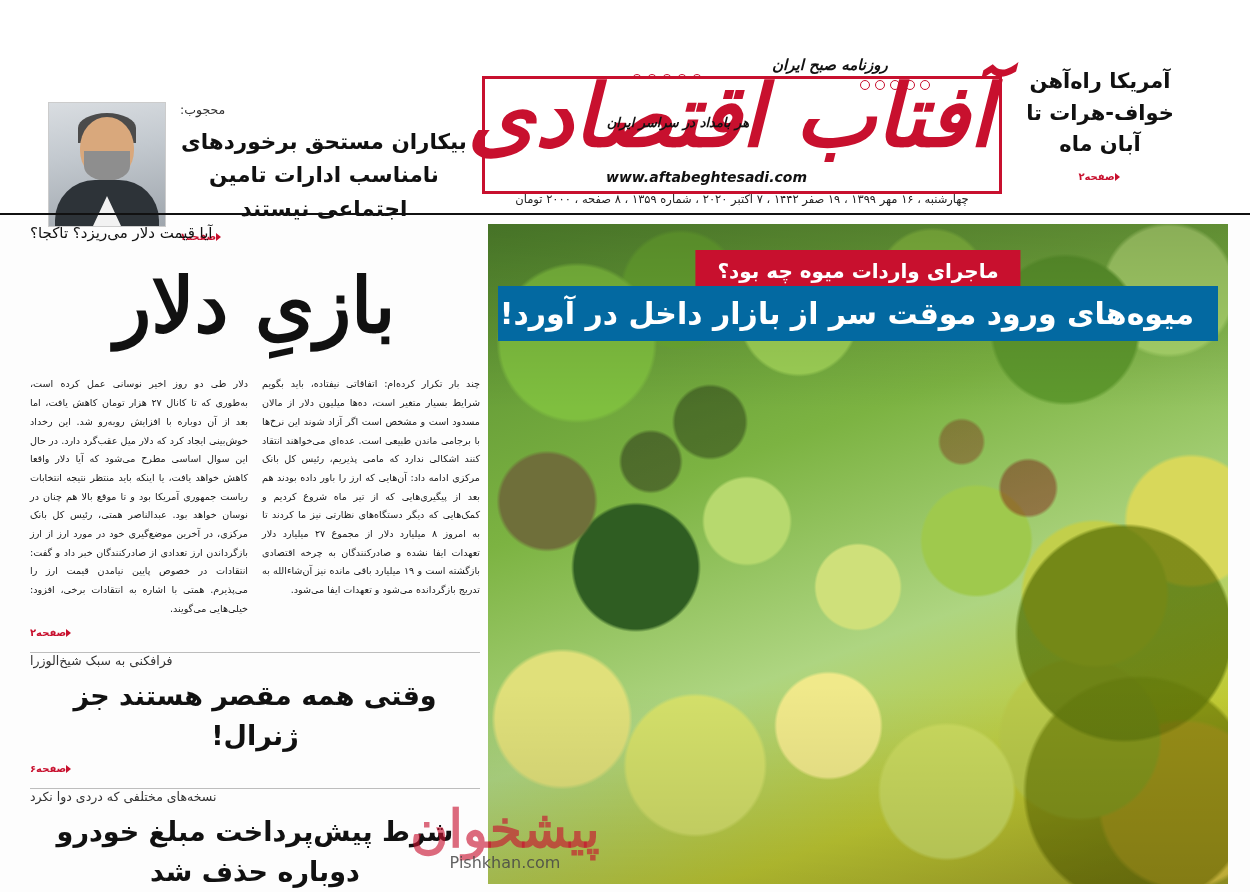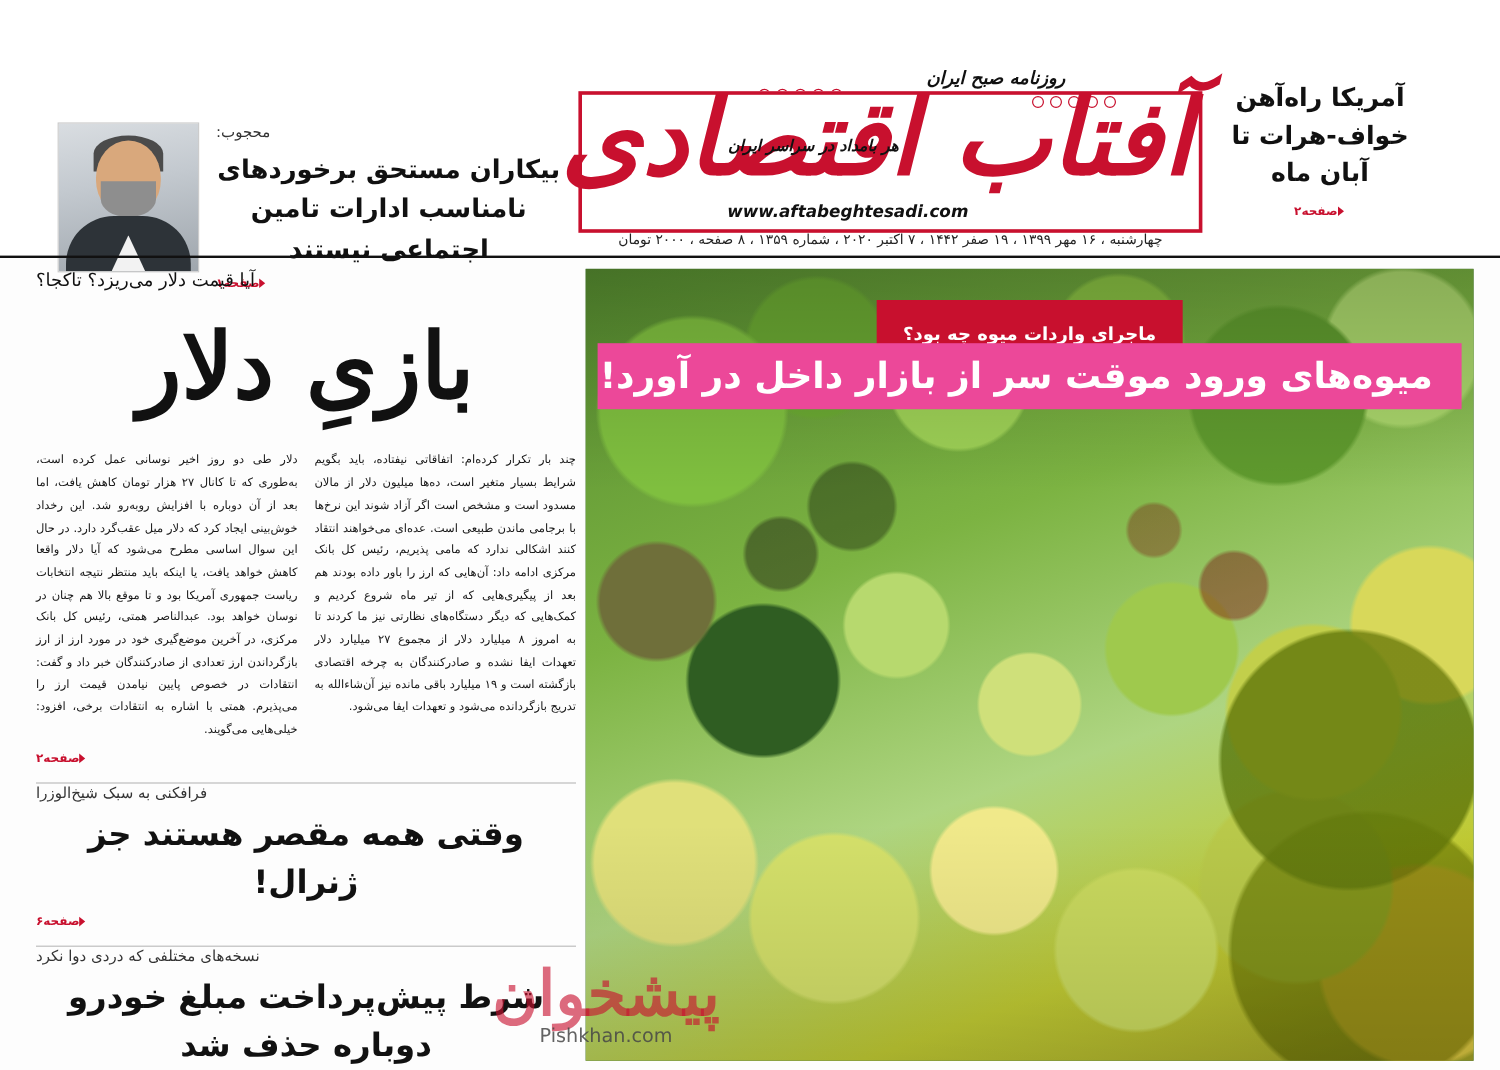--- a/index.html
+++ b/index.html
@@ -350,31 +350,31 @@
   .photo .shade {
     position: absolute; inset: 0;
     background: linear-gradient(180deg, rgba(0,0,0,.18) 0%, rgba(0,0,0,0) 28%, rgba(0,0,0,0) 70%, rgba(0,0,0,.12) 100%);
   }
   .photo-kicker {
     position: absolute;
     top: 26px; left: 50%;
     transform: translateX(-50%);
     background: #c8102e;
     color: #fff;
-    font-size: 15px;
-    font-weight: bold;
-    padding: 19px 22px;
+    font-size: 20px;
+    font-weight: bold;
+    padding: 9px 22px;
     direction: rtl;
     white-space: nowrap;
   }
   .photo-headline {
     position: absolute;
     top: 62px; left: 10px;
     right: 10px;
-    background: #ec4899;
+    background: #0369a1;
     color: #fff;
     font-size: 30px;
     font-weight: bold;
     padding: 10px 24px;
     text-align: left;
     direction: rtl;
     letter-spacing: -0.5px;
     white-space: nowrap;
   }
 

